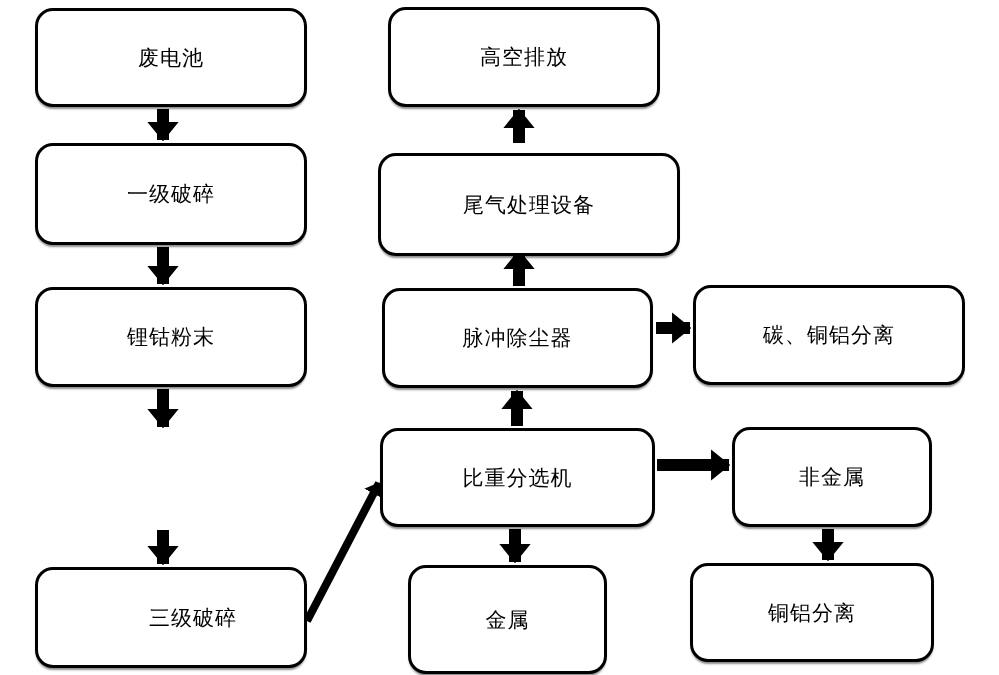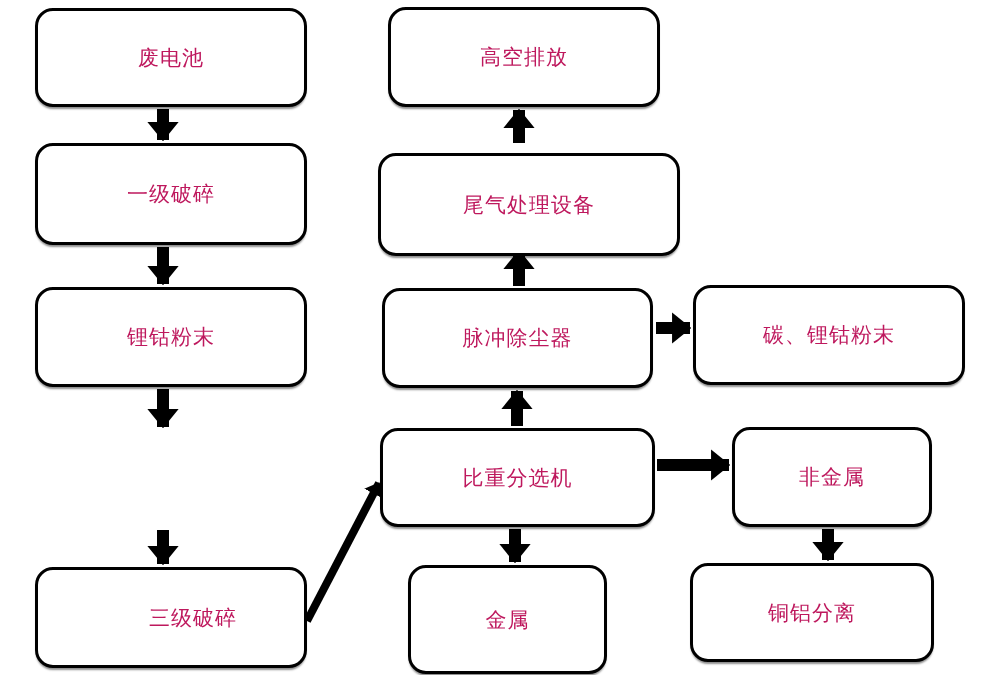--- a/index.html
+++ b/index.html
@@ -30,21 +30,21 @@
     position: absolute;
     box-sizing: border-box;
     background: #ffffff;
     border: 3px solid #000000;
     border-radius: 18px;
     box-shadow: 0 3px 2px -1px rgba(0,0,0,0.45);
     display: flex;
     align-items: center;
     justify-content: center;
     font-size: 21px;
-    color: #be185d;
+    color: #000000;
     letter-spacing: 1px;
     text-align: center;
   }
   
   .n-waste      { left: 35px;  top: 8px;   width: 272px; height: 99px;  }
   .n-crush1     { left: 35px;  top: 143px; width: 272px; height: 102px; }
   .n-crush2     { left: 35px;  top: 287px; width: 272px; height: 100px; }
   .n-magnet     { left: 35px;  top: 430px; width: 272px; height: 98px;  }
   .n-crush3     { left: 35px;  top: 567px; width: 272px; height: 101px; padding-left: 44px; }
   
@@ -106,21 +106,21 @@
       <span>脉冲除尘器</span>
     </div>
   <div class="node n-gravity">
       <span>比重分选机</span>
     </div>
   <div class="node n-metal">
       <span>金属</span>
     </div>
 
   <div class="node n-powder">
-      <span>碳、锂钴粉末</span>
+      <span>碳、铜铝分离</span>
     </div>
   <div class="node n-nonmetal">
       <span>非金属</span>
     </div>
   <div class="node n-cual">
       <span>铜铝分离</span>
     </div>
 
 </div>
 

